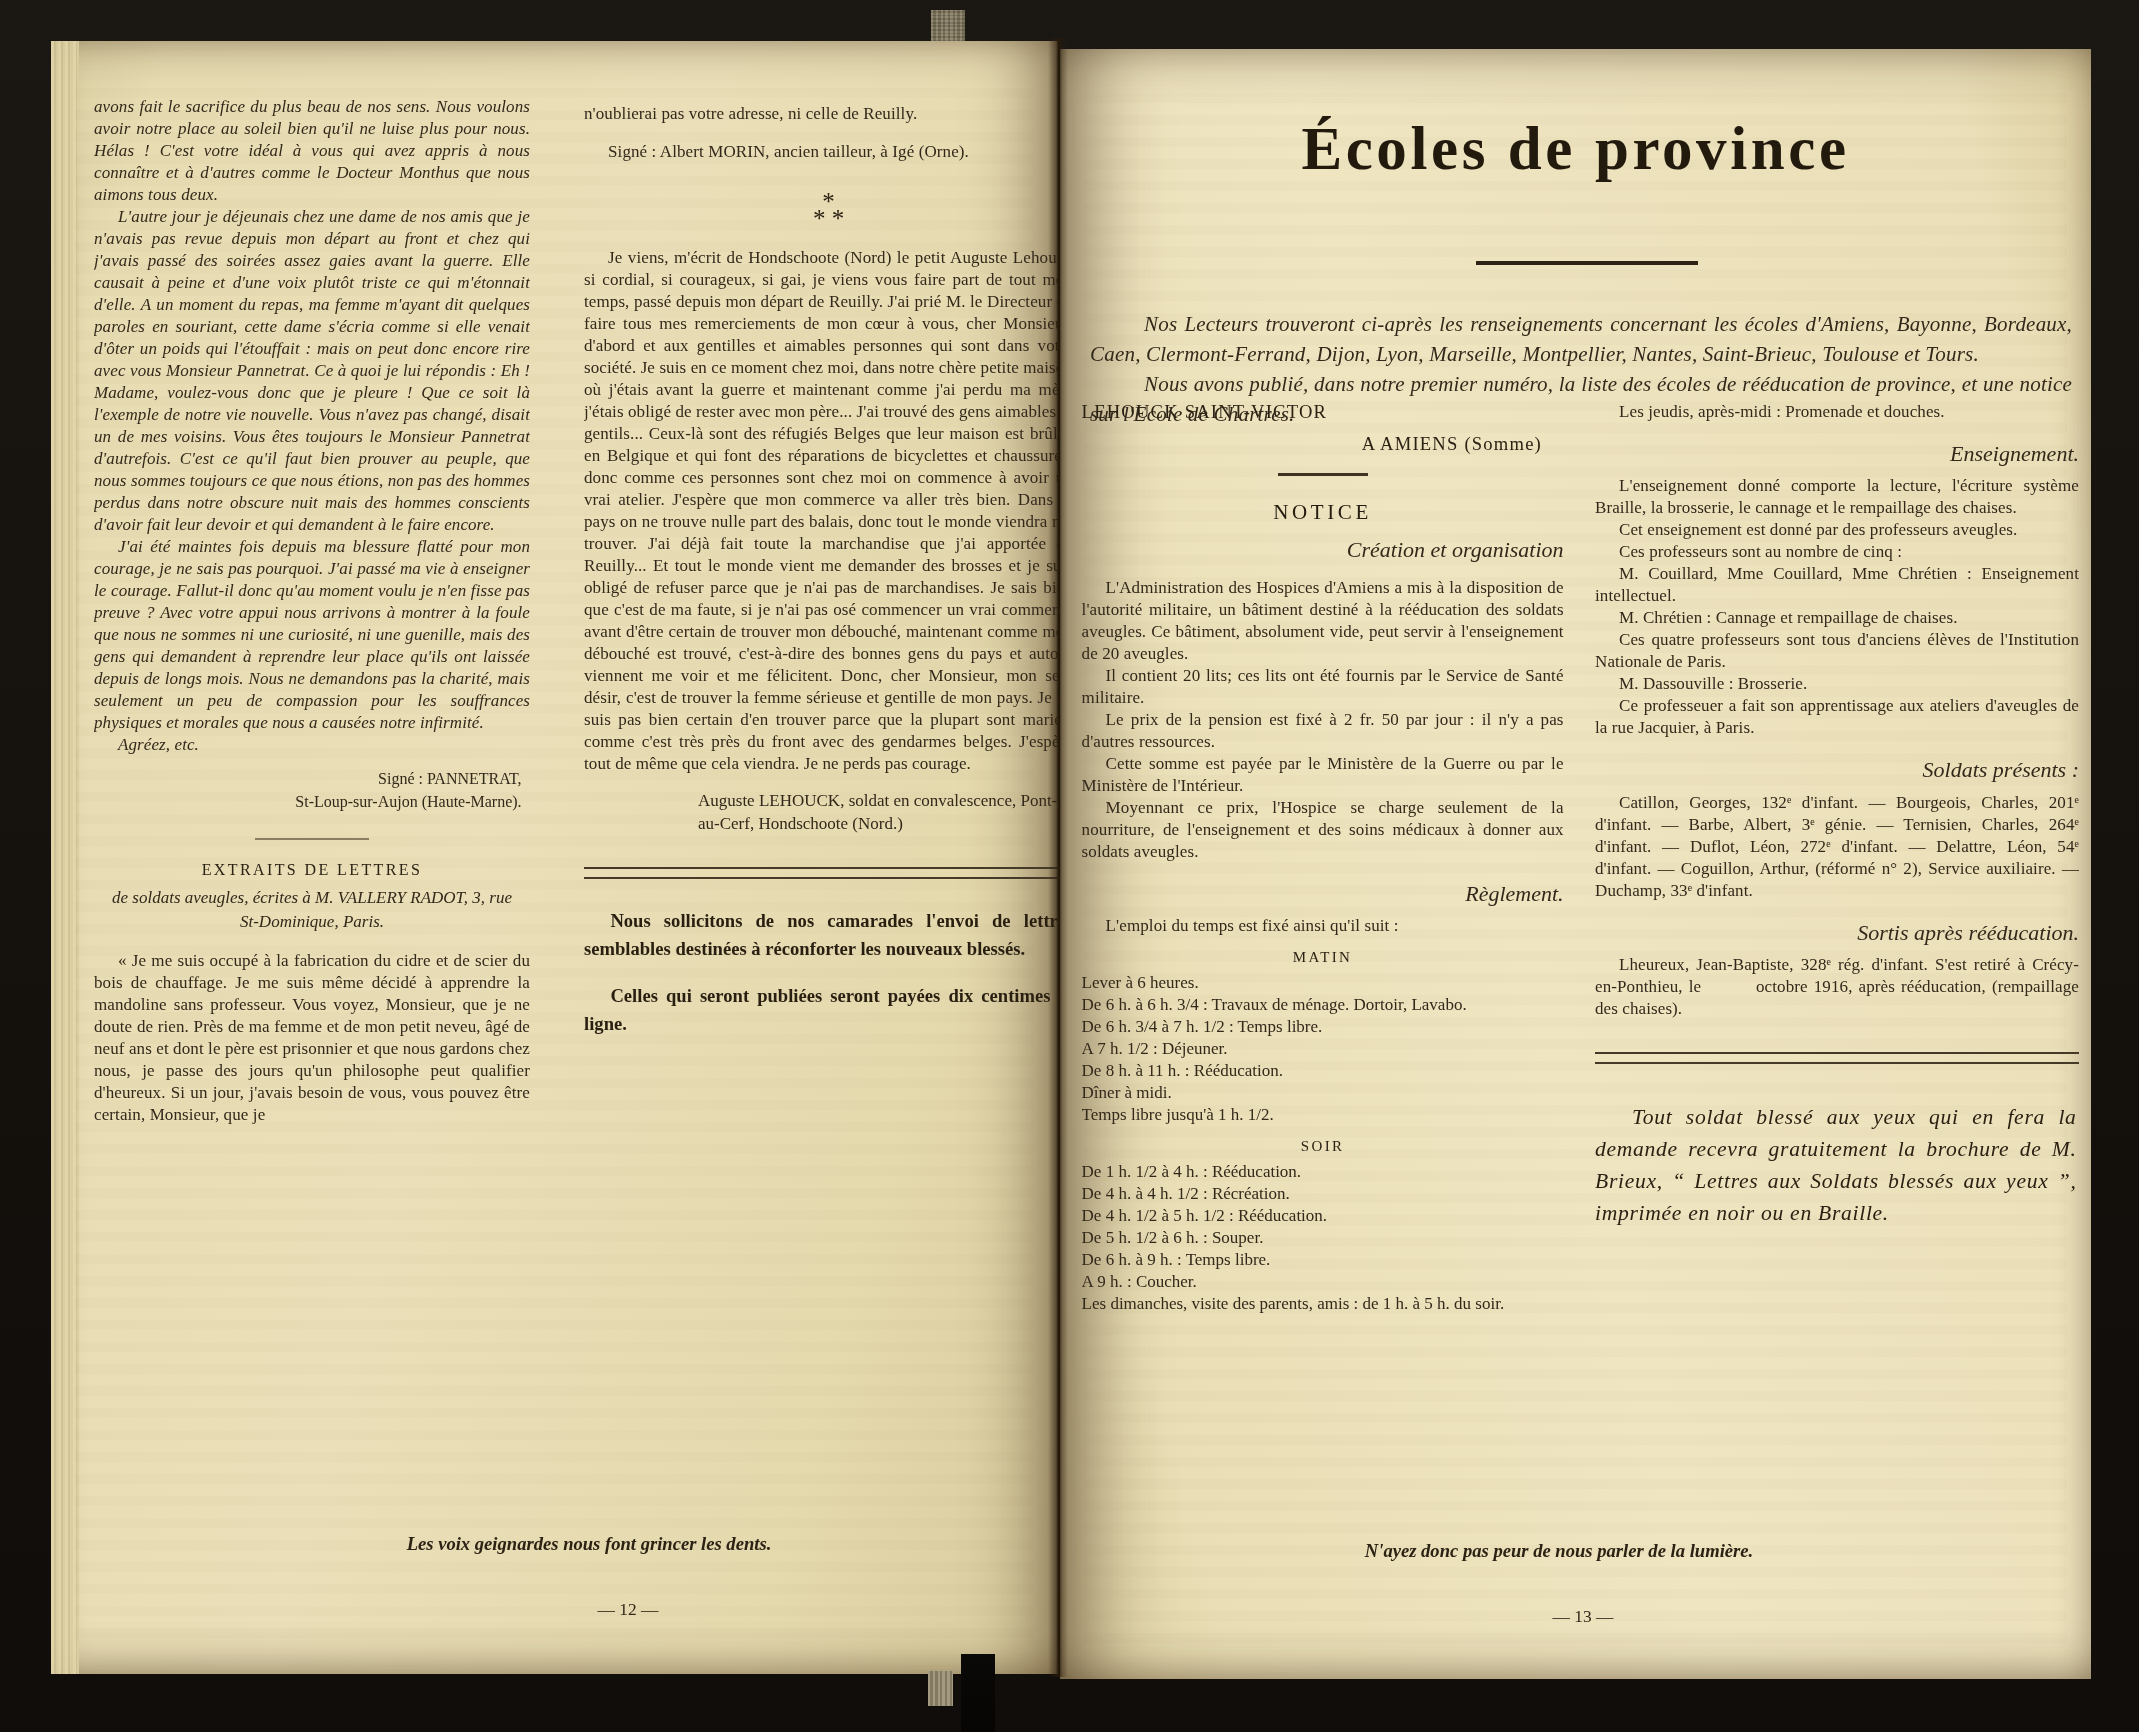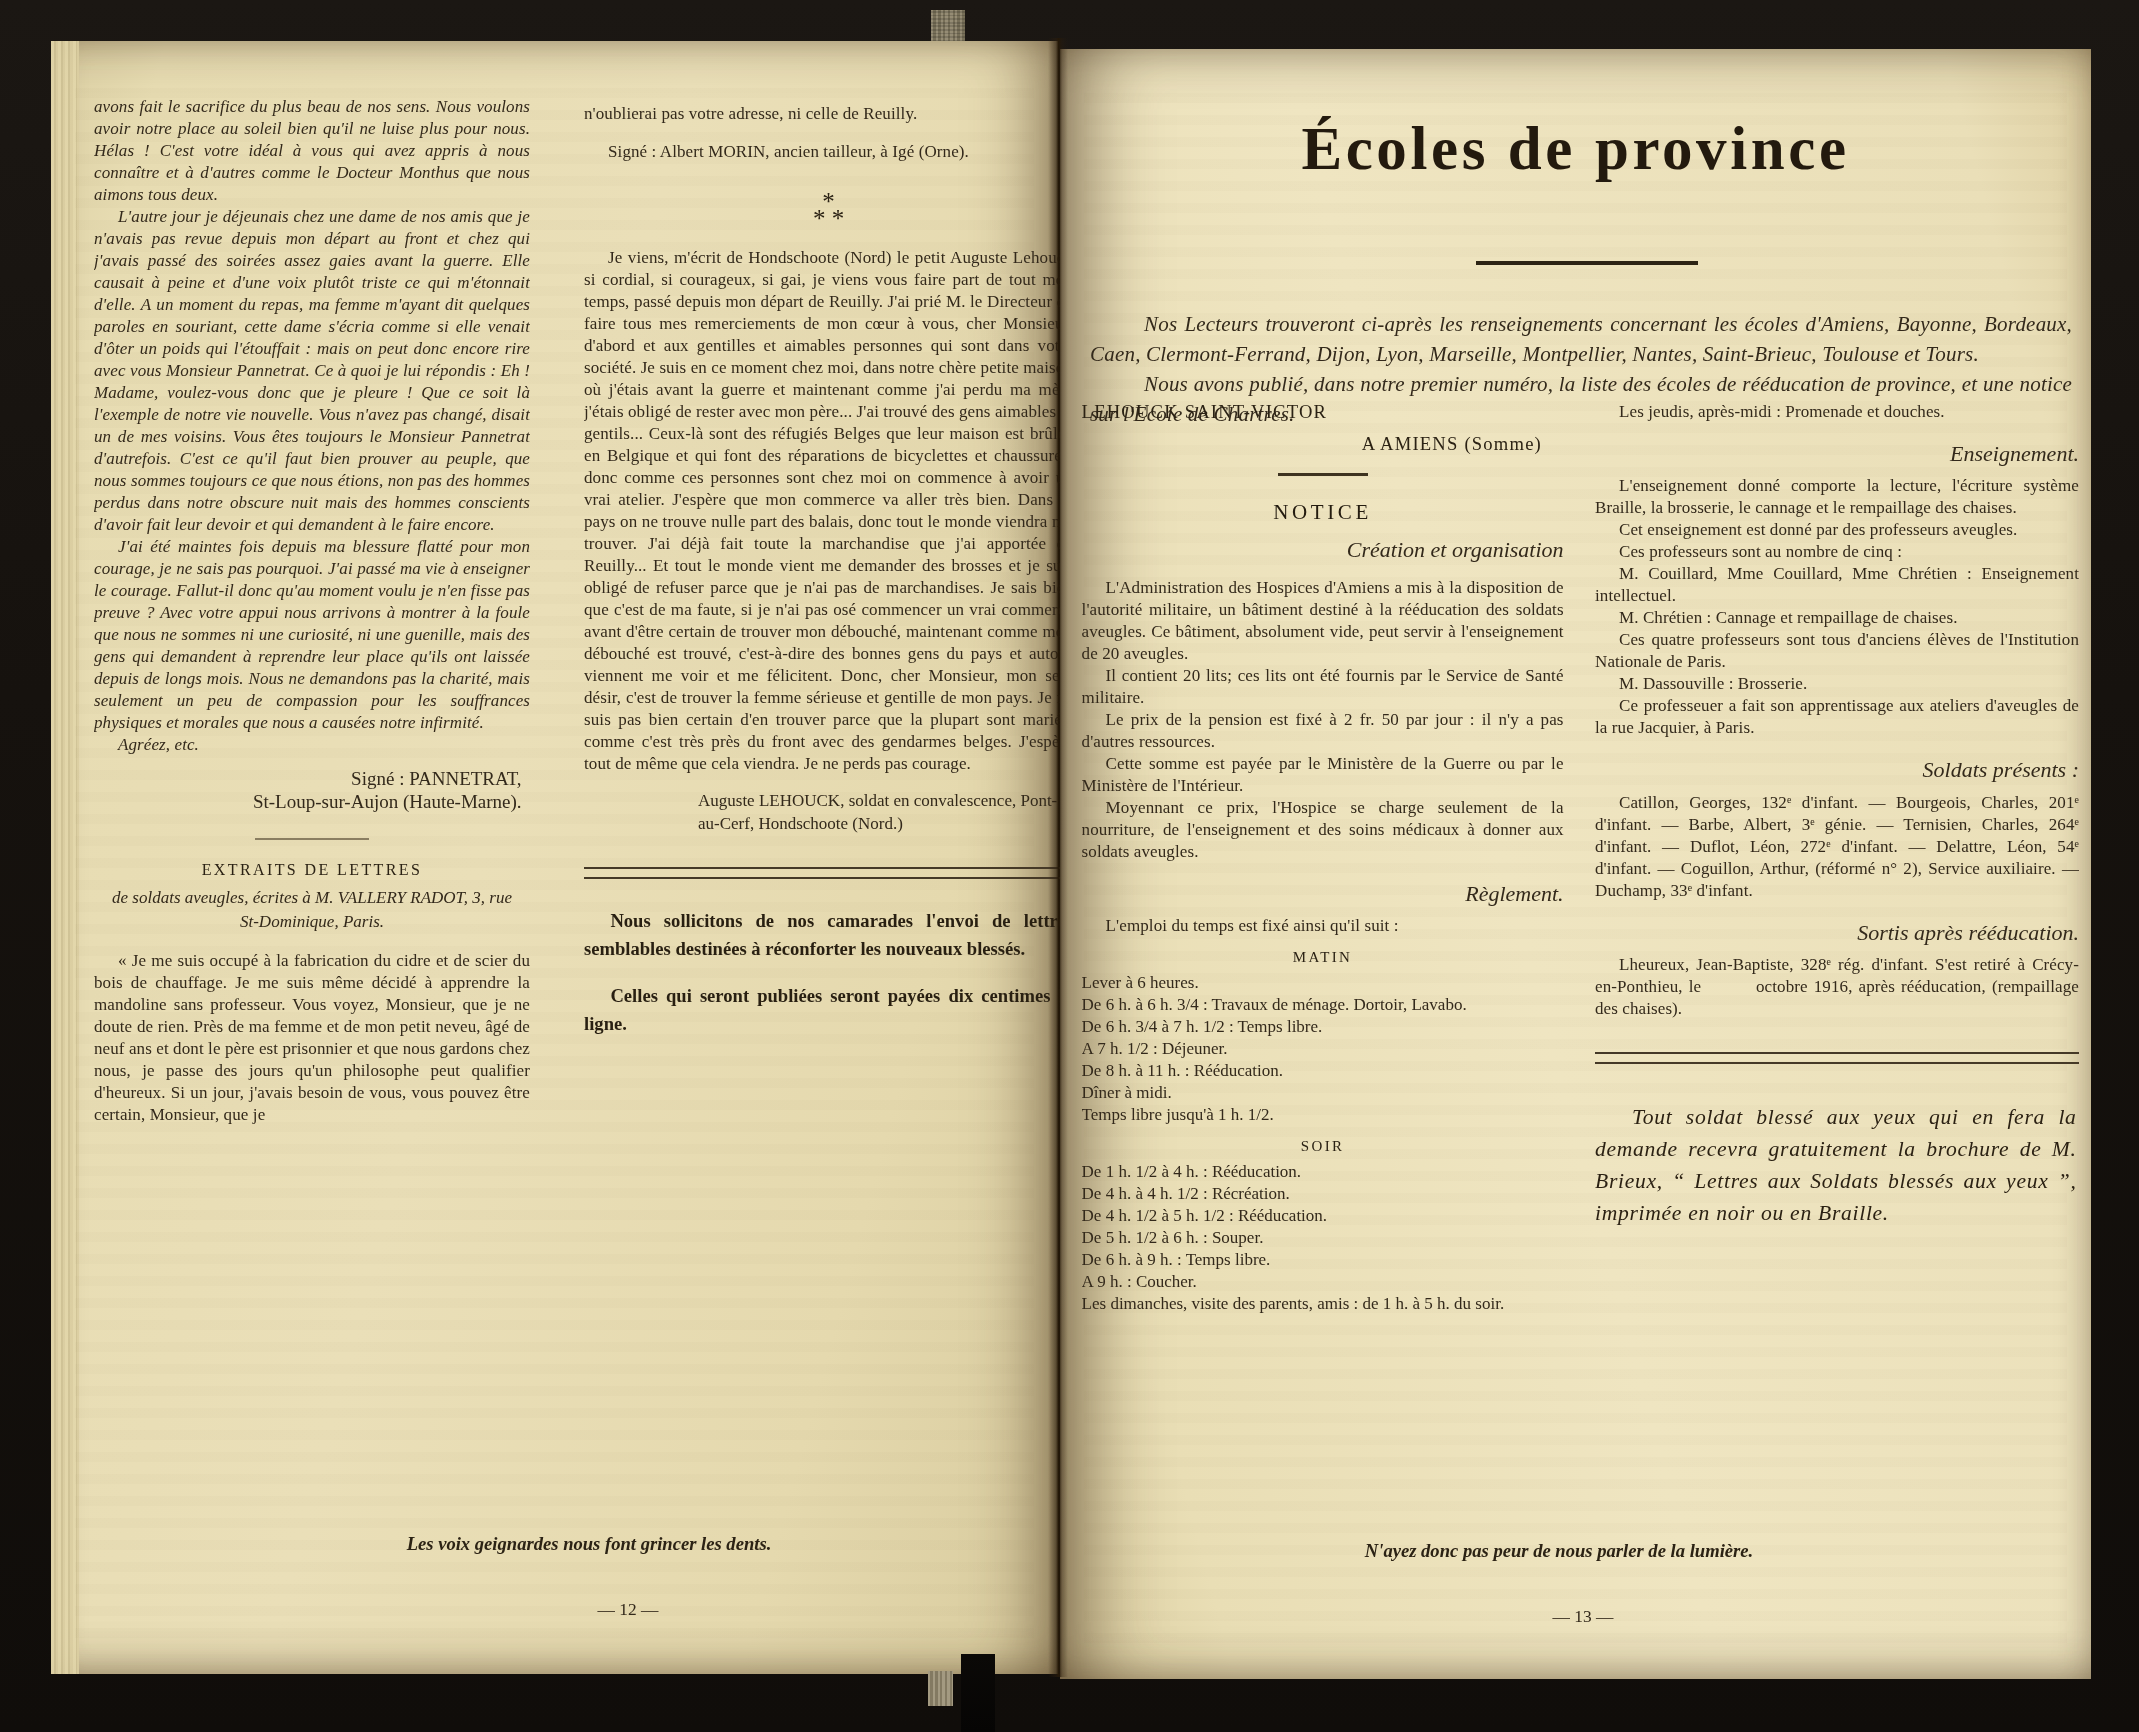--- a/index.html
+++ b/index.html
@@ -38,21 +38,21 @@
     background:repeating-linear-gradient(90deg,#a39a81 0 2.4px,#837a62 2.4px 4.8px),
                repeating-linear-gradient(0deg,rgba(255,255,255,.14) 0 1.8px,rgba(0,0,0,.18) 1.8px 3.6px);}
   .ribbon-bottom-black{position:absolute;z-index:3;left:961px;top:1654px;width:34px;height:78px;
     background:linear-gradient(180deg,#0b0907 0%,#060504 100%);}
 
   
   .col{position:absolute;overflow:hidden;}
   .p{margin:0;font-size:17px;line-height:22px;text-align:justify;text-indent:24px;letter-spacing:0.1px;}
   .p.noindent{text-indent:0;}
   .it{font-style:italic;}
-  .sig-right{margin-top:10.8px;padding-right:8.4px;font-size:19px;line-height:23px;text-align:right;}
+  .sig-right{margin-top:10.8px;padding-right:8.4px;font-size:16px;line-height:23px;text-align:right;}
   .minirule{width:114px;height:1.8px;margin:25px auto 0;background:rgba(62,49,30,.55);}
   .sec-head{margin-top:21.6px;text-align:center;font-size:16px;letter-spacing:2.4px;color:#2b2214;}
   .sec-sub{margin:7.2px 15.6px 0;text-align:center;font-style:italic;font-size:17px;line-height:23.4px;}
   .quote-start{margin-top:17px;}
   .asterism{margin:30px 0 20.4px;text-align:center;font-size:25px;line-height:17px;color:#2b2214;}
   .sigblock{margin-top:14.4px;padding-left:114px;font-size:17px;line-height:23px;text-align:left;}
   .dblrule{margin-top:32px;height:7.8px;border-top:2.4px solid #453927;border-bottom:2.4px solid #453927;}
   .bold-note{margin-top:28px;font-weight:bold;font-size:18.6px;line-height:28px;text-align:justify;
              text-indent:26.4px;color:#281f11;}
   .bold-note + .bold-note{margin-top:6px;}

